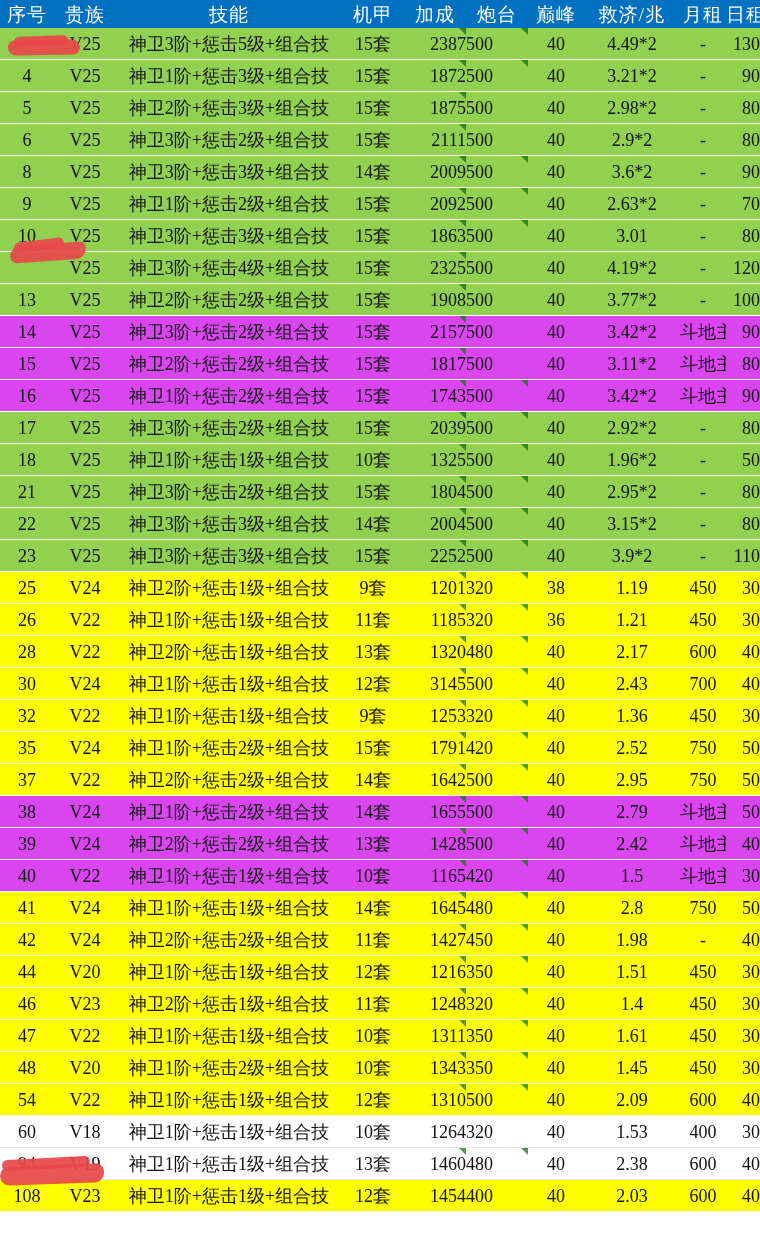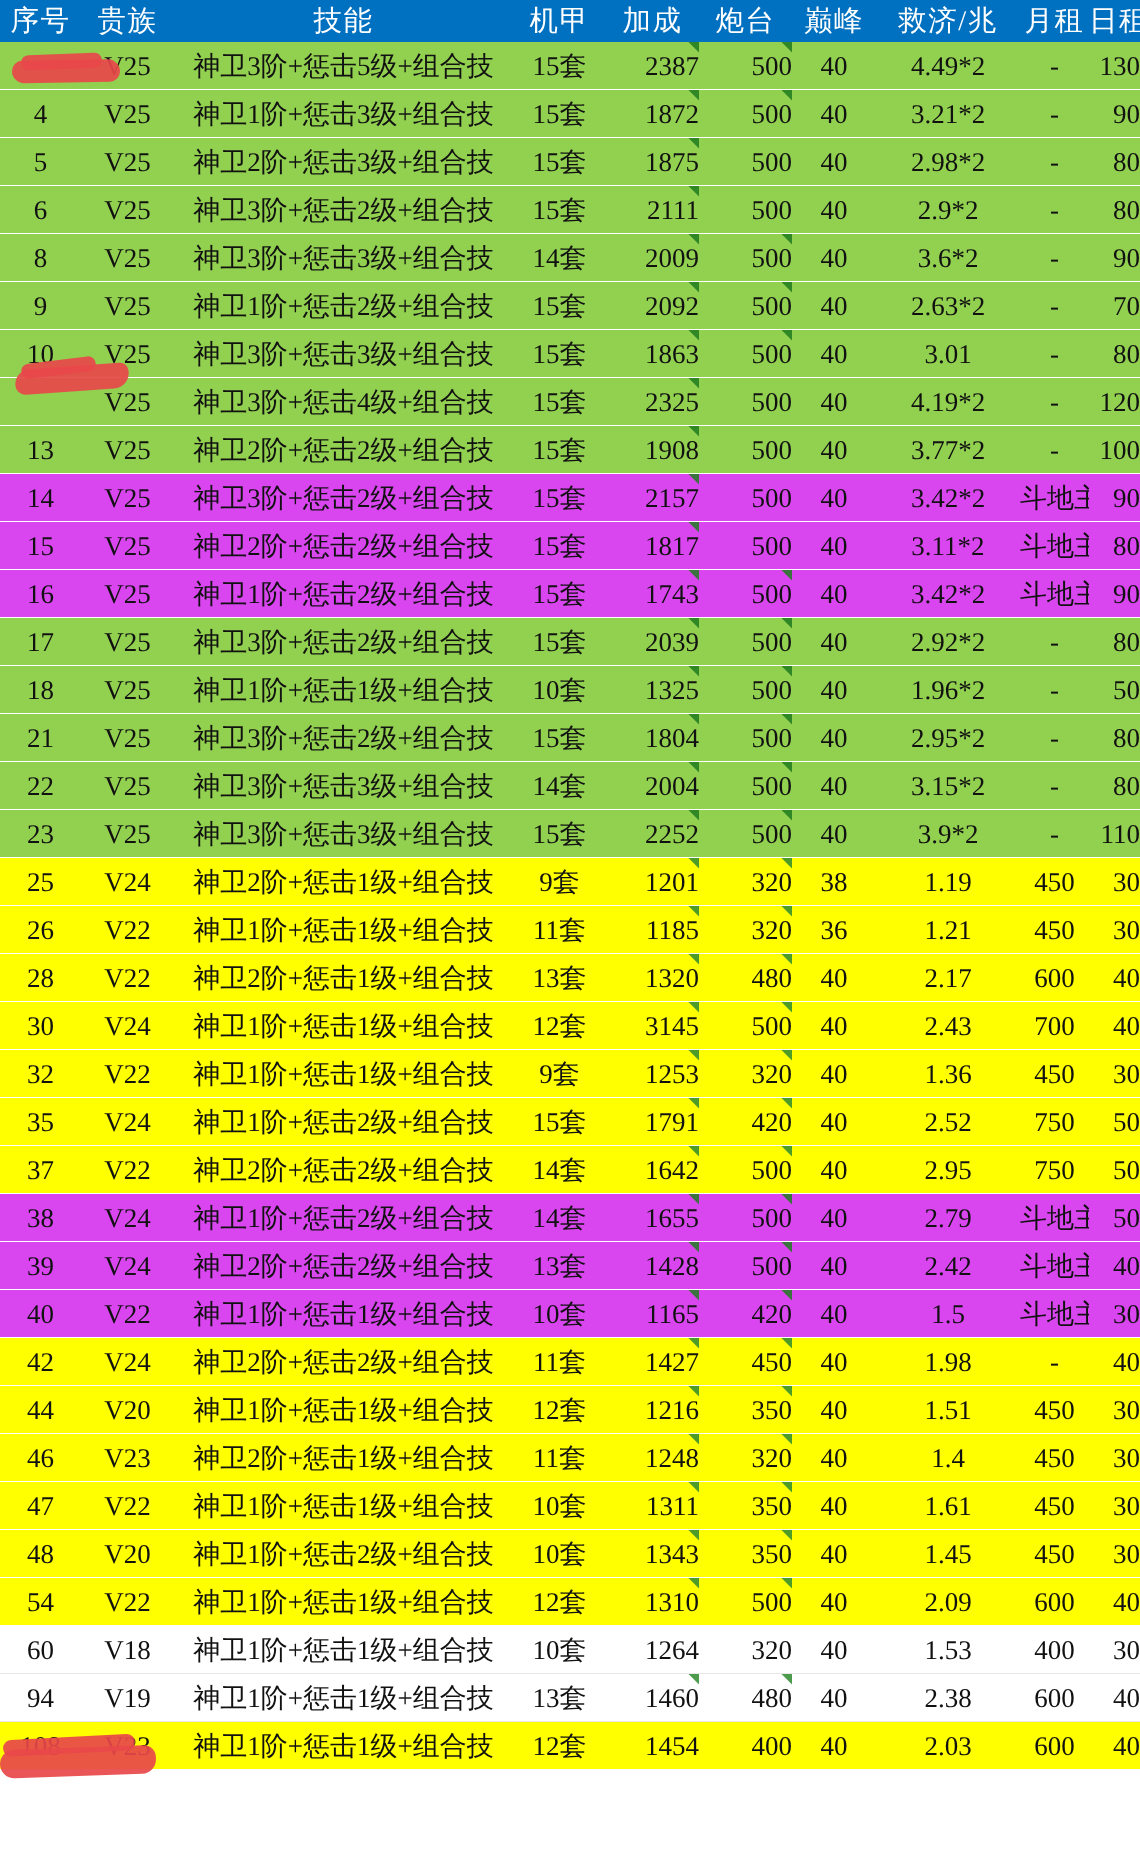--- a/index.html
+++ b/index.html
@@ -71,21 +71,21 @@
   col.c-peak   { width: 56px; }
   col.c-relief { width: 96px; }
   col.c-month  { width: 46px; }
   col.c-day    { width: 34px; }
 
   td.idx    { text-align: center; }
   td.noble  { text-align: center; }
   td.skill  { text-align: center; font-size: 18px; letter-spacing: 0px; }
   td.mecha  { text-align: center; }
   td.bonus  { text-align: right;  padding-right: 4px; }
-  td.turret { text-align: right; }
+  td.turret { text-align: left; }
   td.peak   { text-align: center; }
   td.relief { text-align: center; }
   td.month  { text-align: center; }
   td.day    { text-align: right; padding-right: 14px; }
 
   
   td.mark::after {
     content: "";
     position: absolute;
     top: 0;
@@ -489,20 +489,32 @@
           <td class="skill">神卫1阶+惩击1级+组合技</td>
           <td class="mecha">10套</td>
           <td class="bonus mark">1165</td>
           <td class="turret mark">420</td>
           <td class="peak">40</td>
           <td class="relief">1.5</td>
           <td class="month">斗地主</td>
           <td class="day">30</td>
         </tr>
         <tr class="bg-yellow">
+          <td class="idx">41</td>
+          <td class="noble">V24</td>
+          <td class="skill">神卫1阶+惩击1级+组合技</td>
+          <td class="mecha">14套</td>
+          <td class="bonus mark">1645</td>
+          <td class="turret mark">480</td>
+          <td class="peak">40</td>
+          <td class="relief">2.8</td>
+          <td class="month">750</td>
+          <td class="day">50</td>
+        </tr>
+        <tr class="bg-yellow">
           <td class="idx">42</td>
           <td class="noble">V24</td>
           <td class="skill">神卫2阶+惩击2级+组合技</td>
           <td class="mecha">11套</td>
           <td class="bonus mark">1427</td>
           <td class="turret mark">450</td>
           <td class="peak">40</td>
           <td class="relief">1.98</td>
           <td class="month">-</td>
           <td class="day">40</td>

